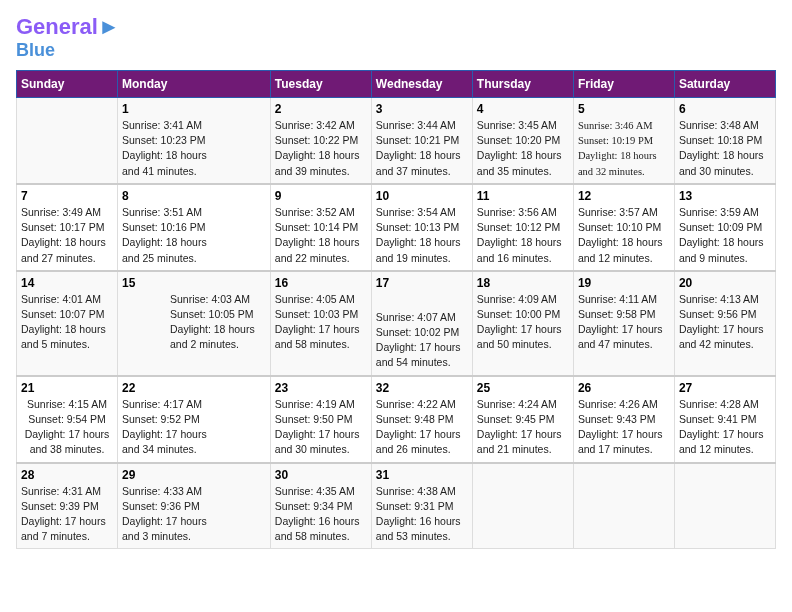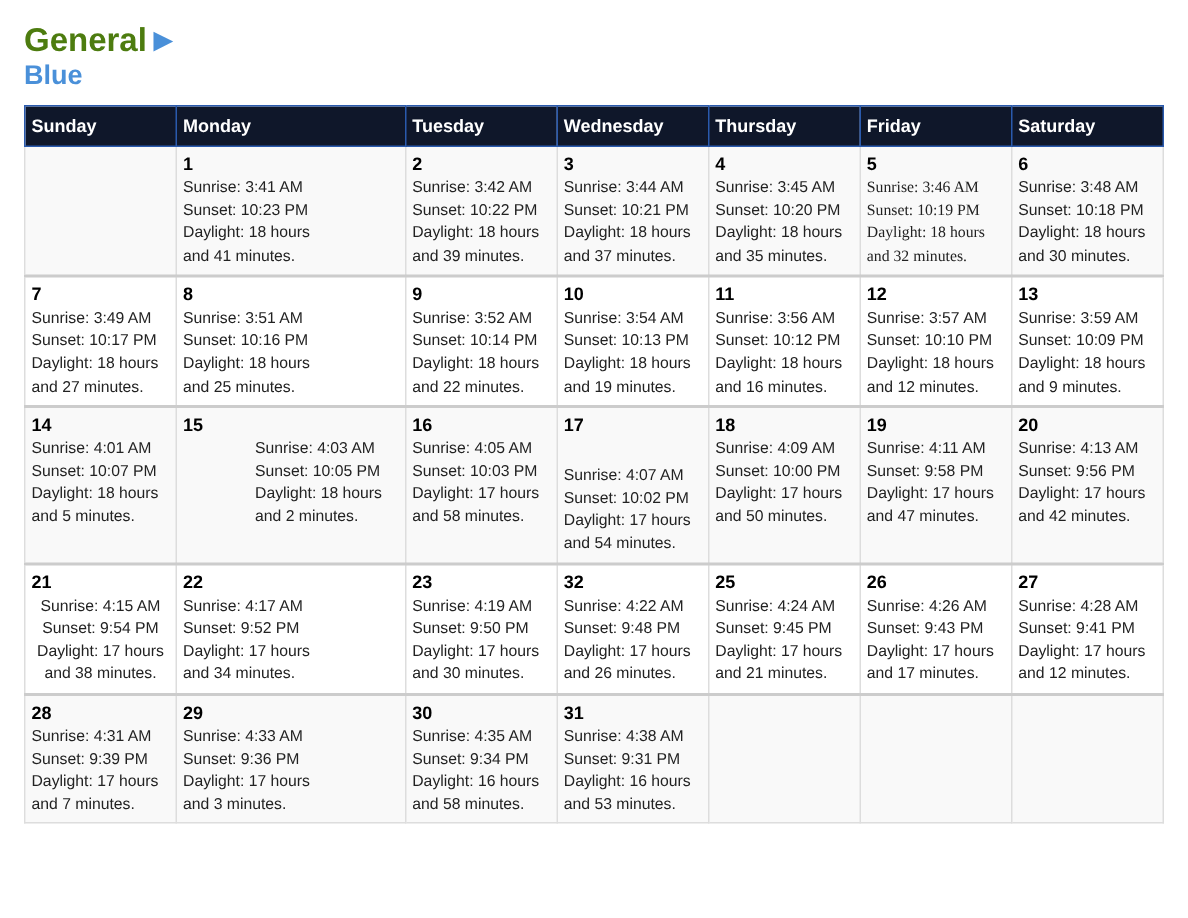--- a/index.html
+++ b/index.html
@@ -21,41 +21,41 @@
       flex-direction: column;
       align-items: flex-start;
     }
     .logo-text {
       font-size: 22px;
       font-weight: bold;
       color: #1a3a6b;
       line-height: 1;
     }
     .logo-text span {
-      color: #4d7c0f;
+      color: #8b5cf6;
     }
     .title-block {
       text-align: right;
     }
     .month-year {
       font-size: 36px;
       font-weight: bold;
       color: #1a1a1a;
     }
     .location {
       font-size: 16px;
       color: #444;
     }
     table {
       width: 100%;
       border-collapse: collapse;
       font-size: 11px;
     }
     thead tr {
-      background: #0f172a;
+      background: #701a75;
       color: #fff;
     }
     thead th {
       padding: 6px 4px;
       text-align: left;
       font-size: 12px;
       font-weight: bold;
       border: 1px solid #2a5aad;
     }
     tbody tr {

